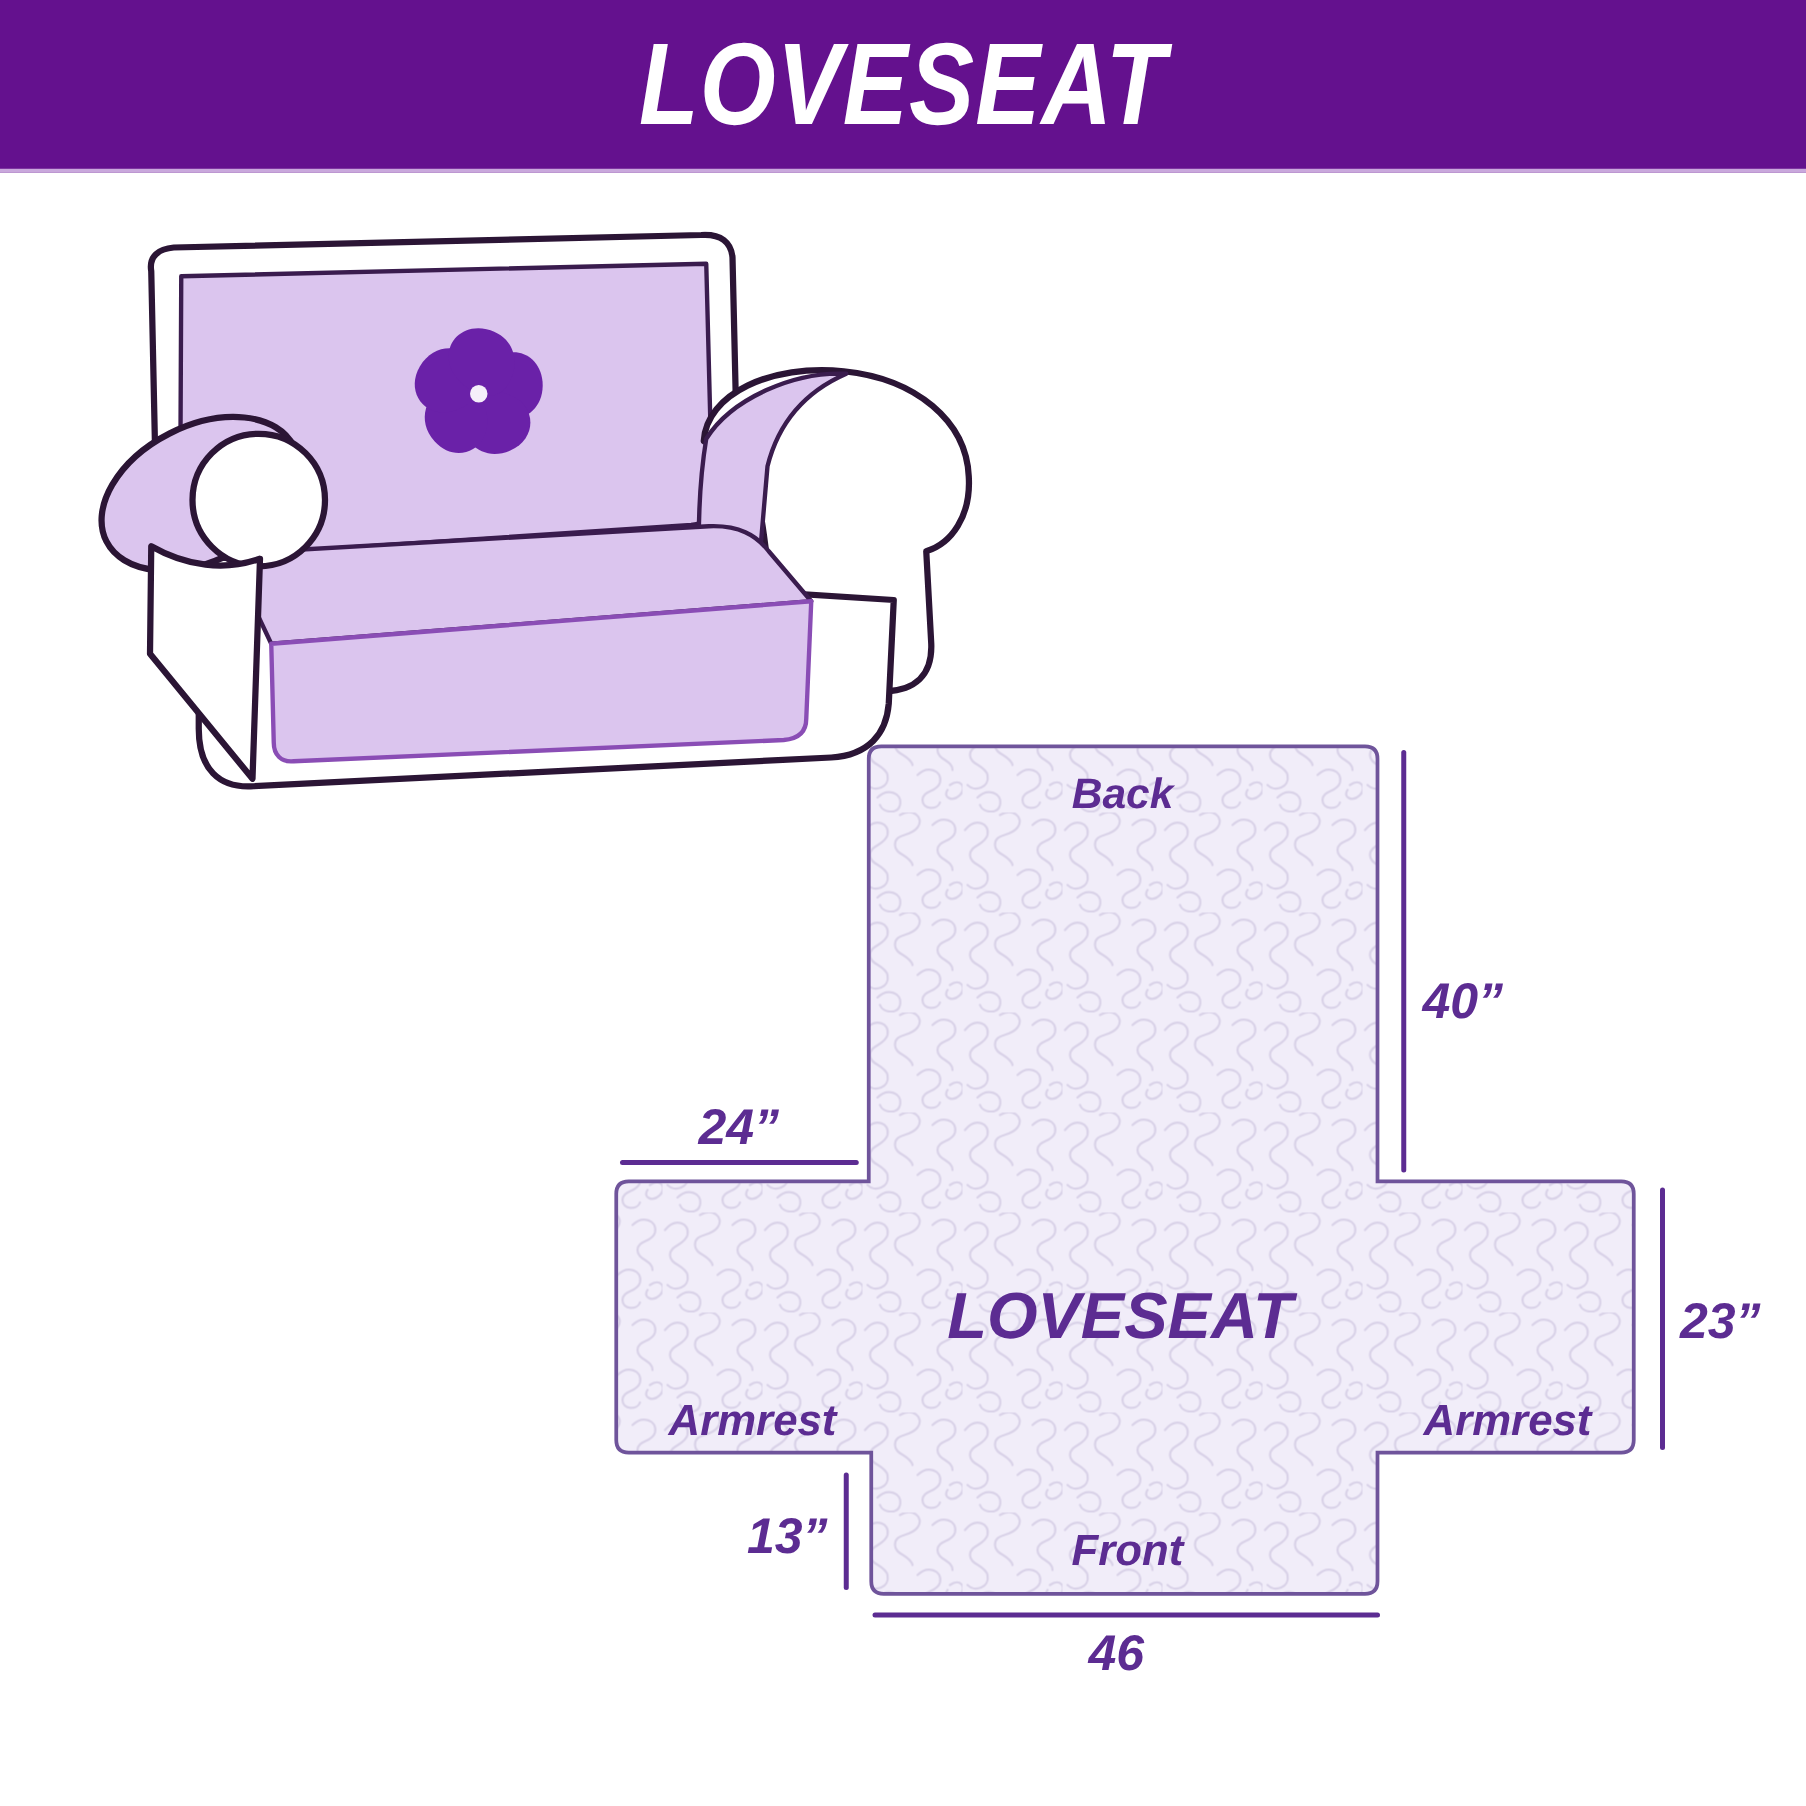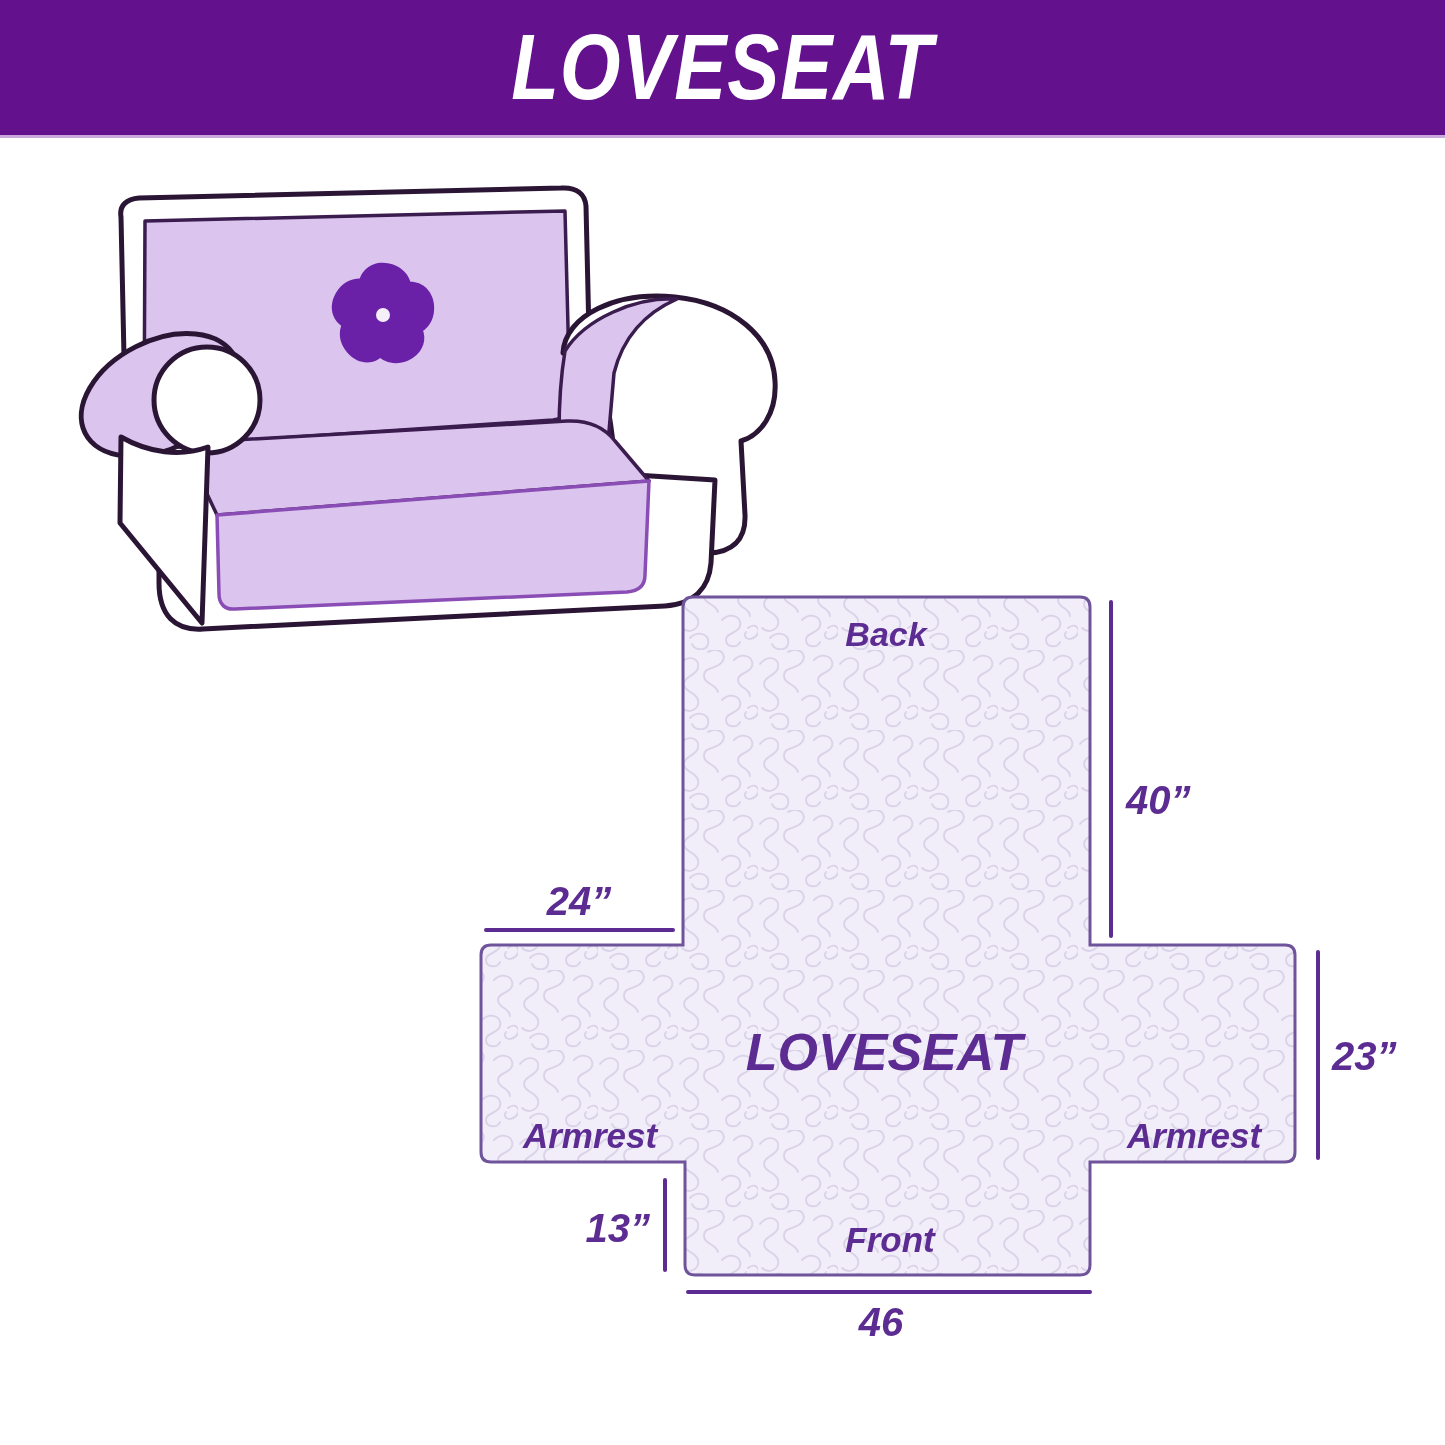--- a/index.html
+++ b/index.html
@@ -28,21 +28,21 @@
     border-bottom:3px solid var(--header-strip);
     display:flex;align-items:center;justify-content:center;
   }
   .header .title{
     color:var(--header-text);
     font-size:93px;font-weight:700;letter-spacing:1px;line-height:1;
     transform:scaleX(0.84);transform-origin:center center;
     white-space:nowrap;
   }
   .sofa-wrap{position:absolute;left:65px;top:185px;width:730px;height:470px;}
-  .diagram-wrap{position:absolute;left:438px;top:570px;width:995px;height:790px;}
+  .diagram-wrap{position:absolute;left:450px;top:570px;width:995px;height:790px;}
   .lbl{font-family:"Liberation Sans",sans-serif;font-weight:700;fill:var(--accent);}
   .dim-line{stroke:var(--accent);stroke-width:4;stroke-linecap:round;fill:none;}
   .shape{fill:url(#quilt);stroke:var(--cover-border);stroke-width:3;}
   .ol{stroke:var(--sofa-outline);stroke-width:5;stroke-linejoin:round;stroke-linecap:round;}
   .cov{stroke:var(--sofa-cover-line);stroke-width:3.5;stroke-linejoin:round;fill:var(--sofa-cover);}
 </style>
 </head>
 <body>
 
 <div class="canvas">

